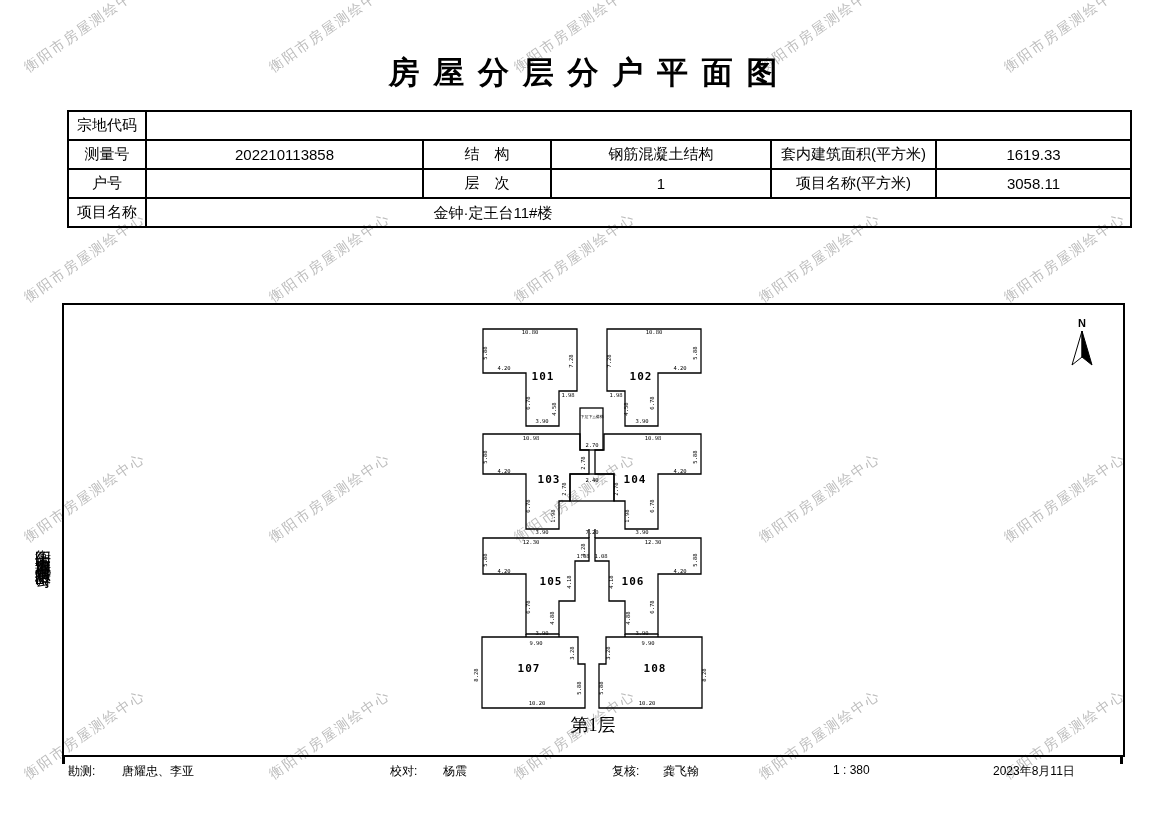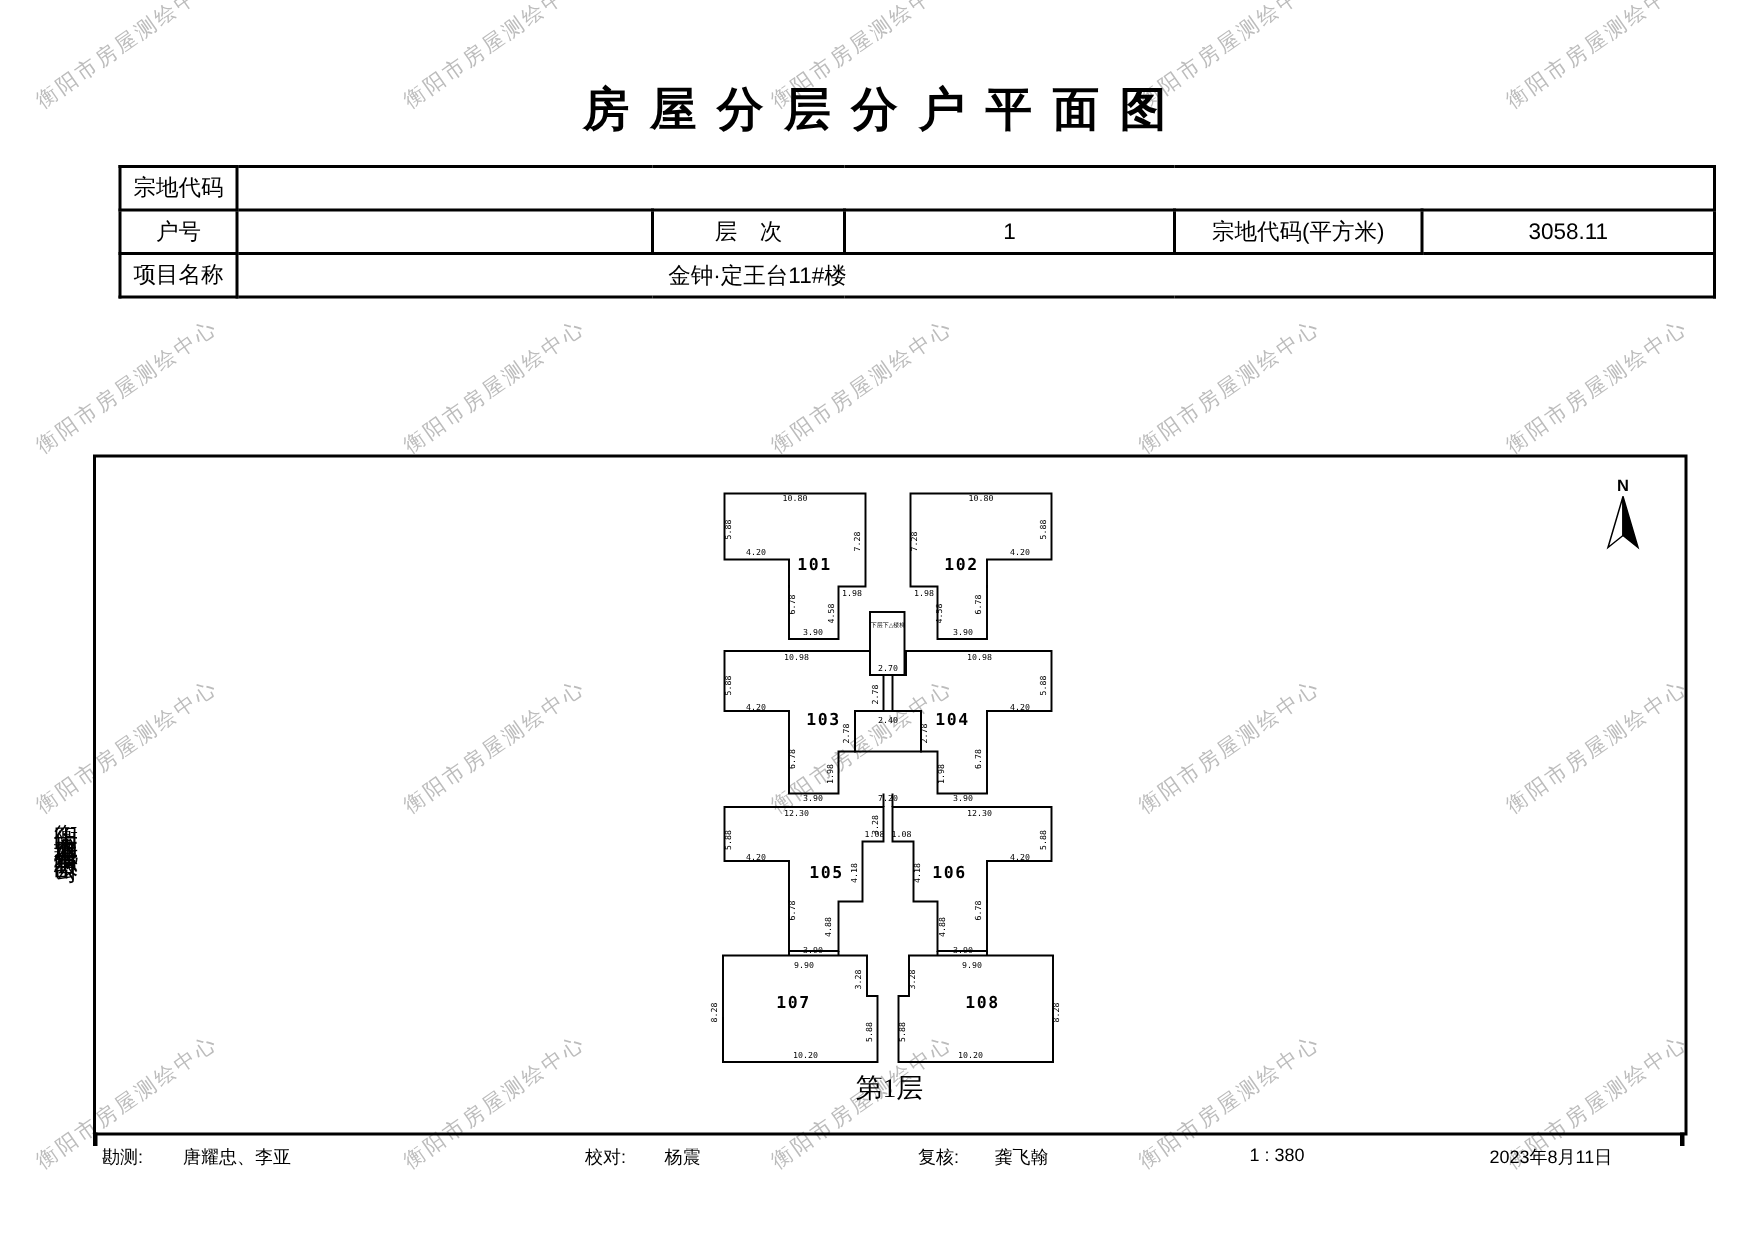--- a/index.html
+++ b/index.html
@@ -3,21 +3,21 @@
 <meta charset="utf-8">
 <style>
   html,body{margin:0;padding:0}
   body{width:1169px;height:827px;background:#fff;position:relative;overflow:hidden;
        font-family:"Liberation Sans","DejaVu Sans",sans-serif;color:#000}
   .wm{position:absolute;z-index:0;color:#bcbcbc;font-size:14px;letter-spacing:2px;white-space:nowrap;
       transform:translate(-50%,-50%) rotate(-35deg);pointer-events:none}
   .title{position:absolute;left:0;top:52px;width:100%;margin:0;text-align:center;
          font-size:31px;font-weight:bold;letter-spacing:3px;z-index:1;
          font-family:"Liberation Serif","DejaVu Serif",serif}
-  table.info{position:absolute;left:79px;top:110px;border-collapse:collapse;table-layout:fixed;
+  table.info{position:absolute;left:67px;top:110px;border-collapse:collapse;table-layout:fixed;
              z-index:1;font-size:15px}
   table.info td{border:2px solid #000;height:27px;text-align:center;padding:0;overflow:hidden;
                 background:transparent;white-space:nowrap}
   td.merged{position:relative}
   .m-val{position:absolute;top:50%;transform:translate(-50%,-50%);white-space:nowrap}
   .m-val.project{left:346px}
   .m-val.location{left:338px}
   .canvas{position:absolute;left:62px;top:303px;width:1059px;height:450px;border:2px solid #000;z-index:1}
   .plan{position:absolute;left:376px;top:-4px}
   .plan polygon,.plan rect,.plan path{fill:none;stroke:#000;stroke-width:1.3}
@@ -74,25 +74,33 @@
       <col style="width:220px">
         <col style="width:165px">
         <col style="width:195px">
     </colgroup>
     <tbody>
         <tr>
       <td>宗地代码</td>
       <td colspan="5"></td>
     </tr>
     <tr>
+      <td>测量号</td>
+      <td>202210113858</td>
+      <td>结　构</td>
+      <td>钢筋混凝土结构</td>
+      <td>套内建筑面积(平方米)</td>
+      <td>1619.33</td>
+    </tr>
+    <tr>
       <td>户号</td>
       <td></td>
       <td>层　次</td>
       <td>1</td>
-      <td>宗地代码(平方米)</td>
+      <td>项目名称(平方米)</td>
       <td>3058.11</td>
     </tr>
     <tr>
       <td>项目名称</td>
       <td colspan="5" class="merged">
         <span class="m-val project">金钟·定王台11#楼</span>
       </td>
     </tr>
   </tbody>
     </table>

